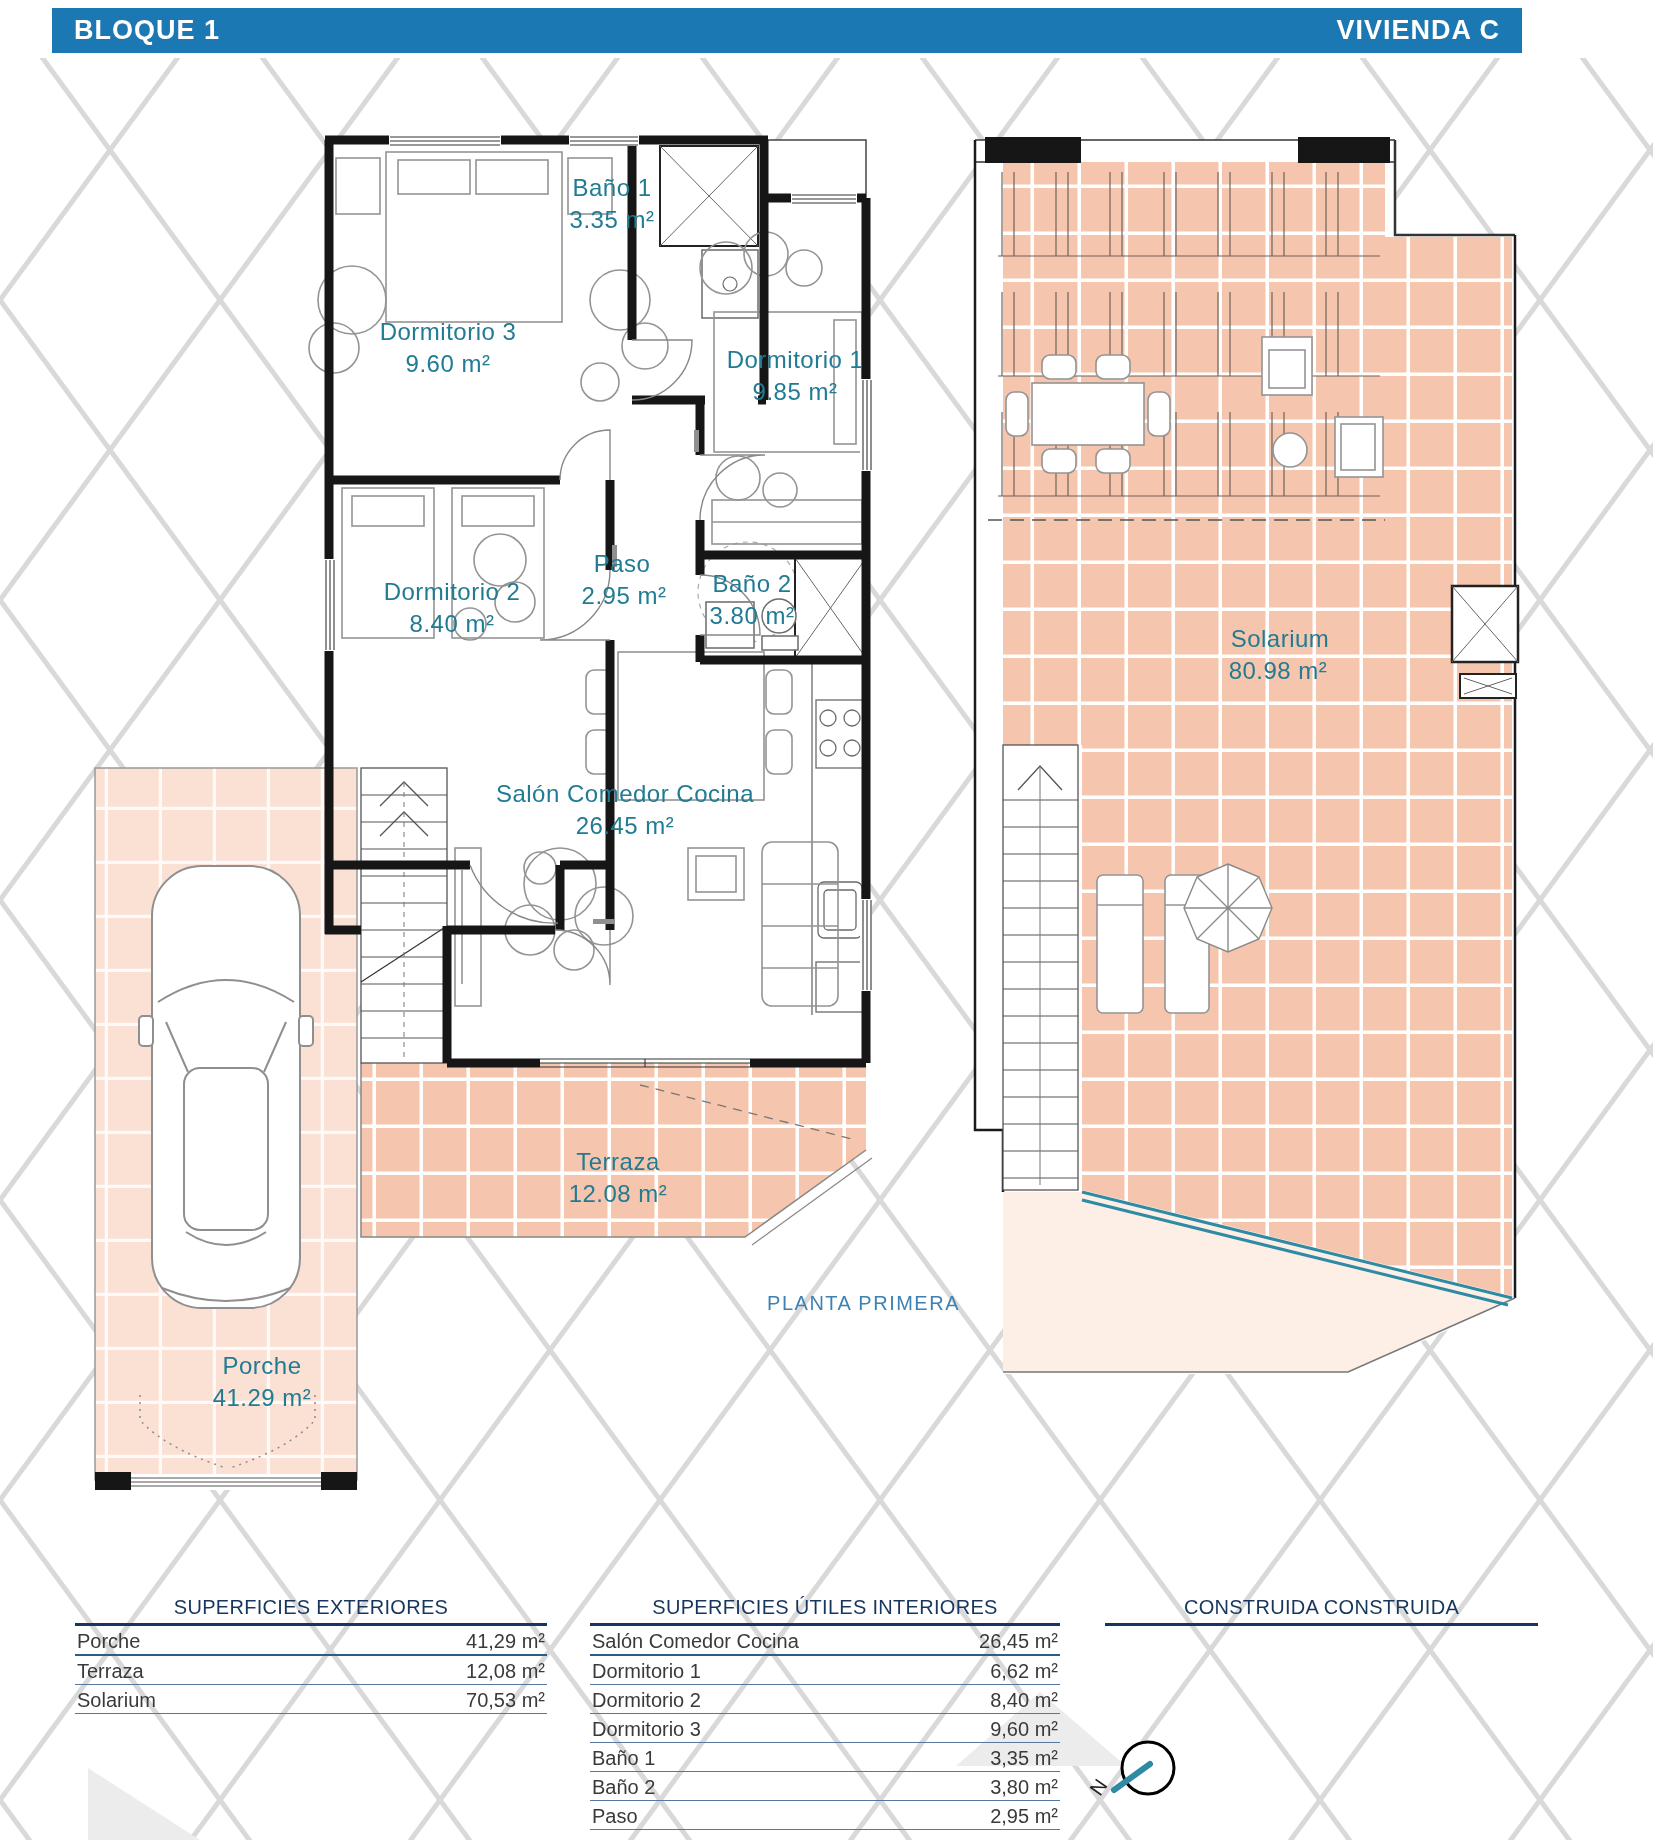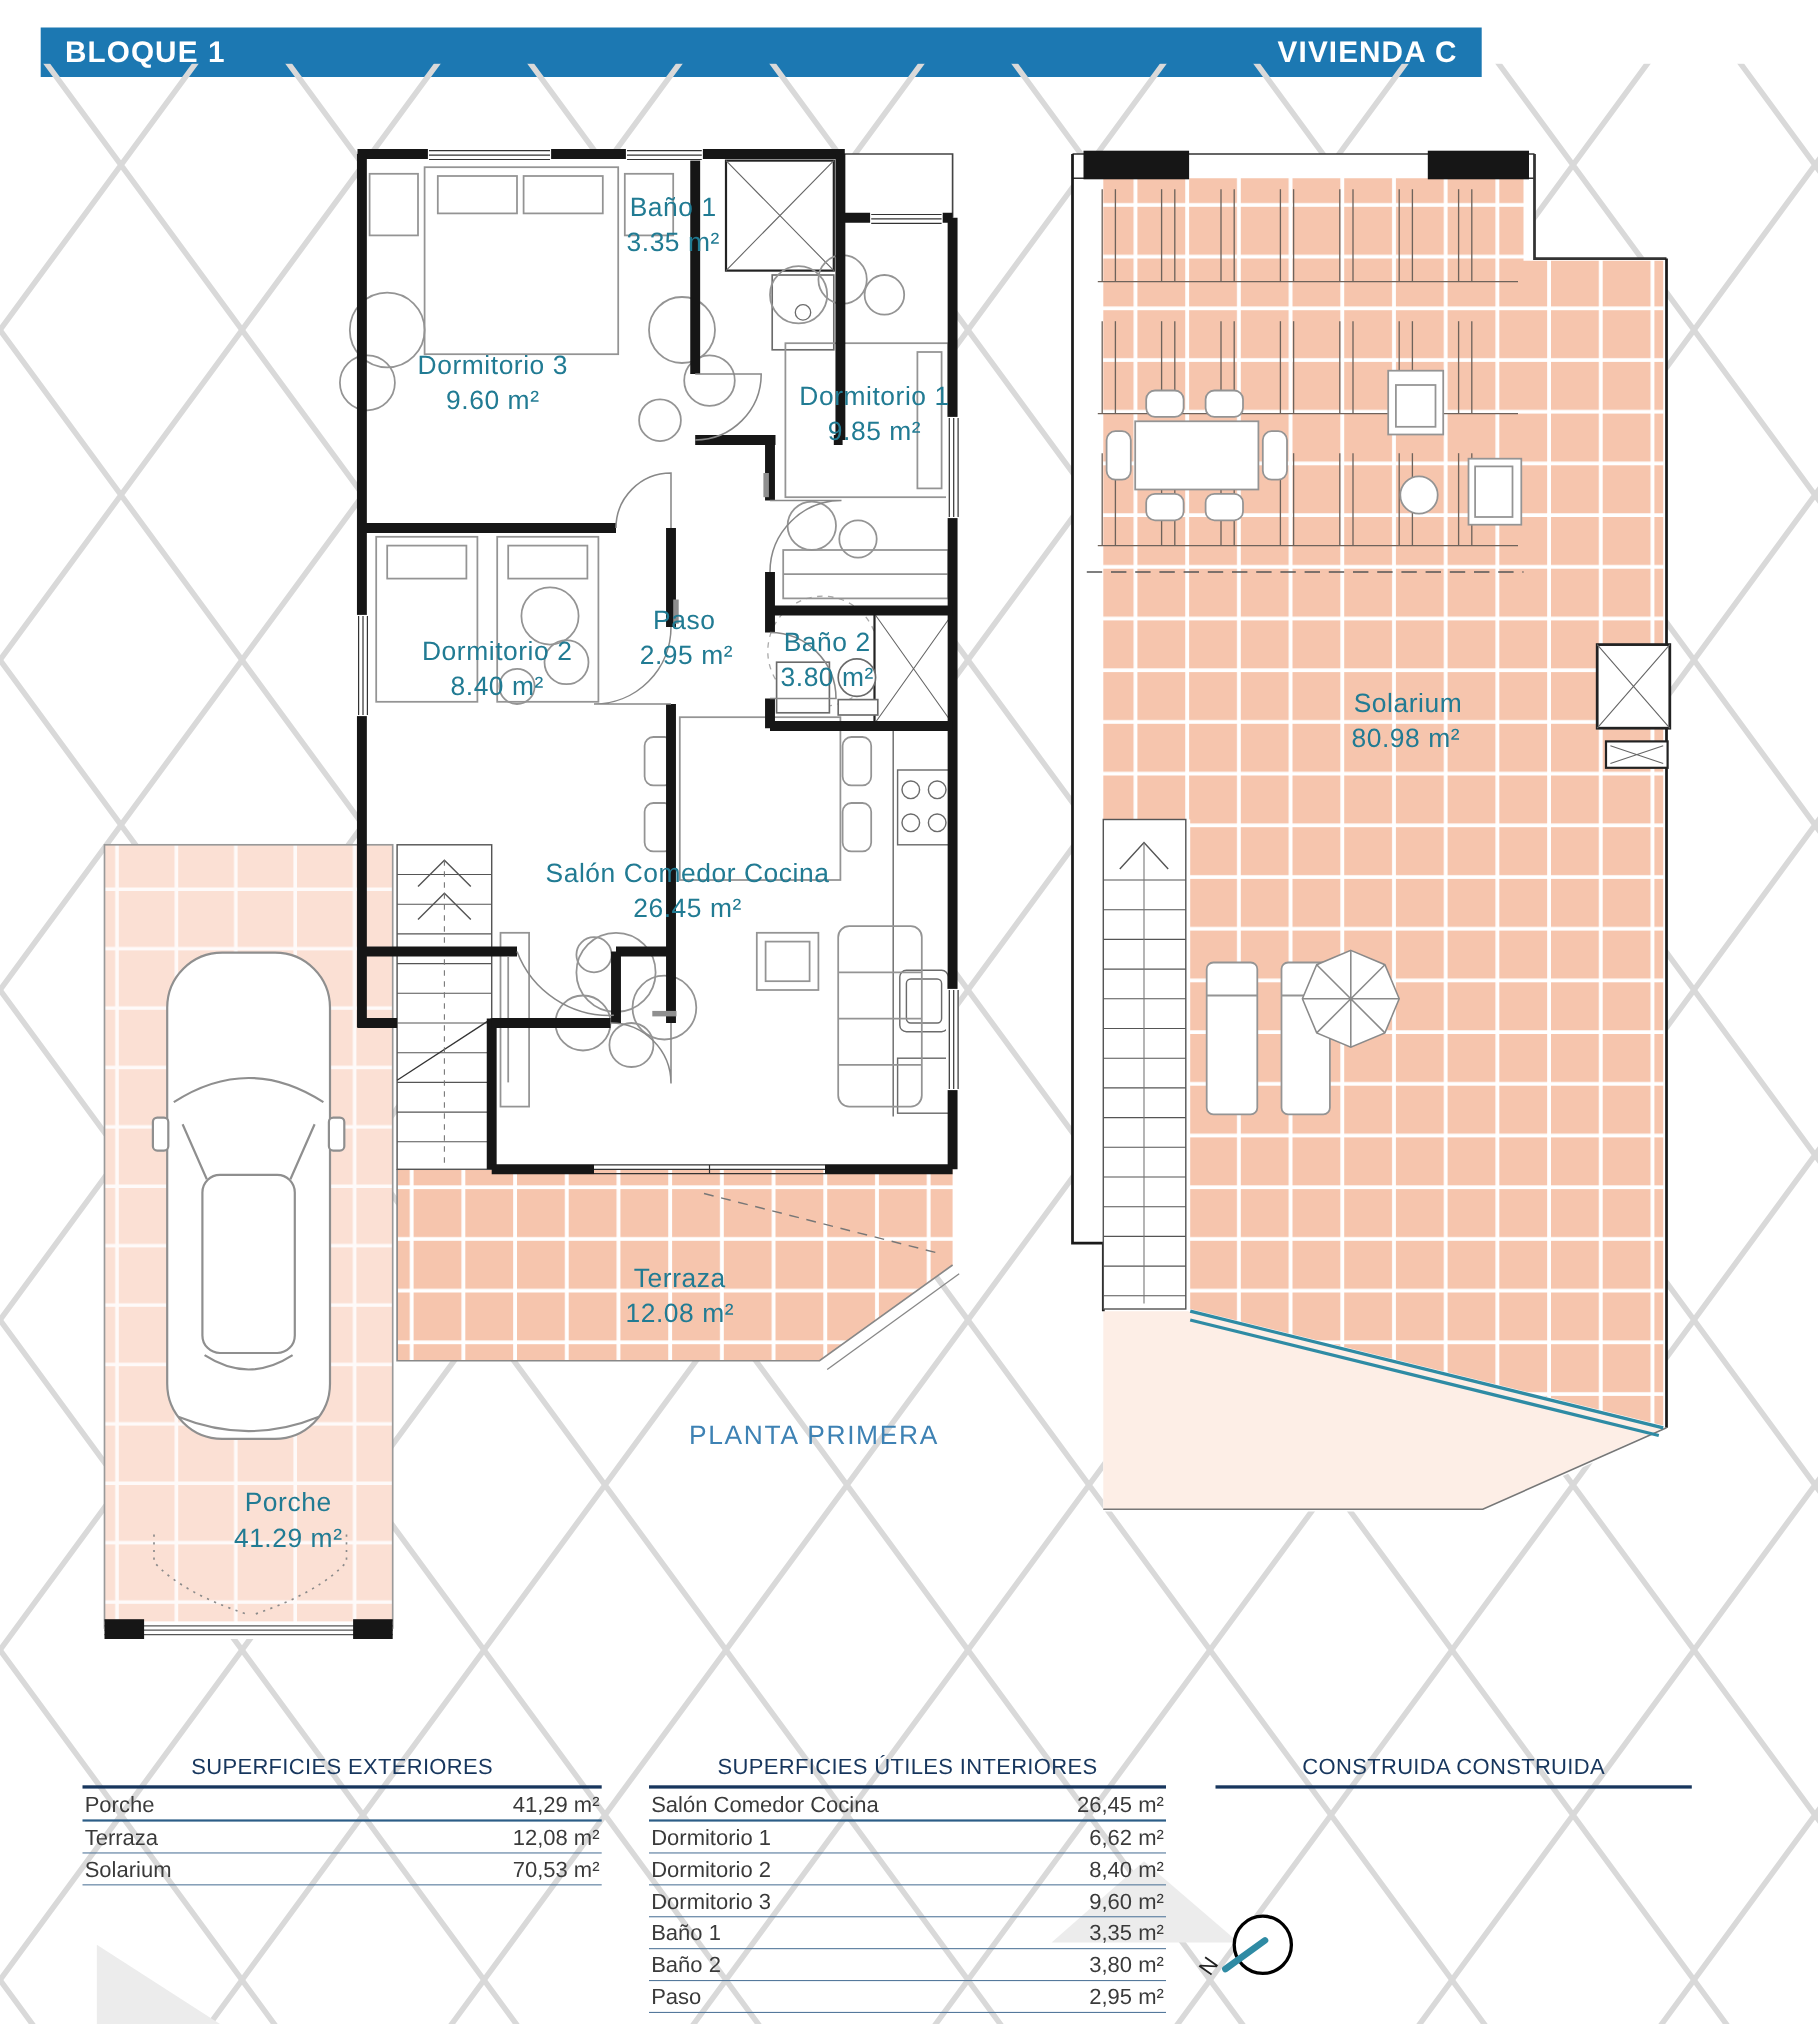--- a/index.html
+++ b/index.html
@@ -1,24 +1,24 @@
 <!DOCTYPE html>
 <html style="--header-blue: #1c78b2; --room-label: #217b93; --plan-title: #3e82b4; --table-navy: #17365d; --tile-dark: #f6c5ad; --tile-light: #fbe0d4; --glass-teal: #2f8ba4; --wall: #161616; --lattice: #d9d9d9;"><head>
 <meta charset="utf-8">
 <style>
   html,body{margin:0;padding:0;background:#fff;}
   .page{position:relative;width:1653px;height:1840px;background:#fff;overflow:hidden;
         font-family:"Liberation Sans",sans-serif;}
   .page svg{position:absolute;left:0;top:0;}
-  .hdr{position:absolute;left:37px;top:8px;width:1310px;height:45px;
+  .hdr{position:absolute;left:52px;top:8px;width:1470px;height:45px;
        background:var(--header-blue,#1c78b2);color:#fff;display:flex;align-items:center;
        justify-content:space-between;padding:0 22px;box-sizing:border-box;
-       font-size:27px;font-weight:bold;letter-spacing:1px;margin-top:17px;}
-  .plan-title{position:absolute;text-align:center;color:var(--plan-title,#3e82b4);
-       font-size:24px;letter-spacing:1.5px;white-space:nowrap;}
+       font-size:27px;font-weight:bold;letter-spacing:1px;}
+  .plan-title{position:absolute;text-align:right;color:var(--plan-title,#3e82b4);
+       font-size:20px;letter-spacing:1.5px;white-space:nowrap;}
   #title-primera{left:520px;top:1292px;width:440px;}
   #title-solarium{left:1150px;top:1298px;width:460px;}
   .tbl{position:absolute;font-size:20px;color:#3a3a3a;}
   .tbl .t-title{font-weight:normal;color:var(--table-navy,#17365d);text-align:center;
        padding-bottom:4px;border-bottom:3.5px solid var(--table-navy,#17365d);
        letter-spacing:0.3px;}
   .t-row{display:flex;justify-content:space-between;align-items:baseline;
        padding:4px 2px 1px 2px;border-bottom:1.4px solid #55799c;}
   .t-row.thick{border-bottom:2.6px solid #2c5d87;}
   #tbl-ext{left:75px;top:1596px;width:472px;}

